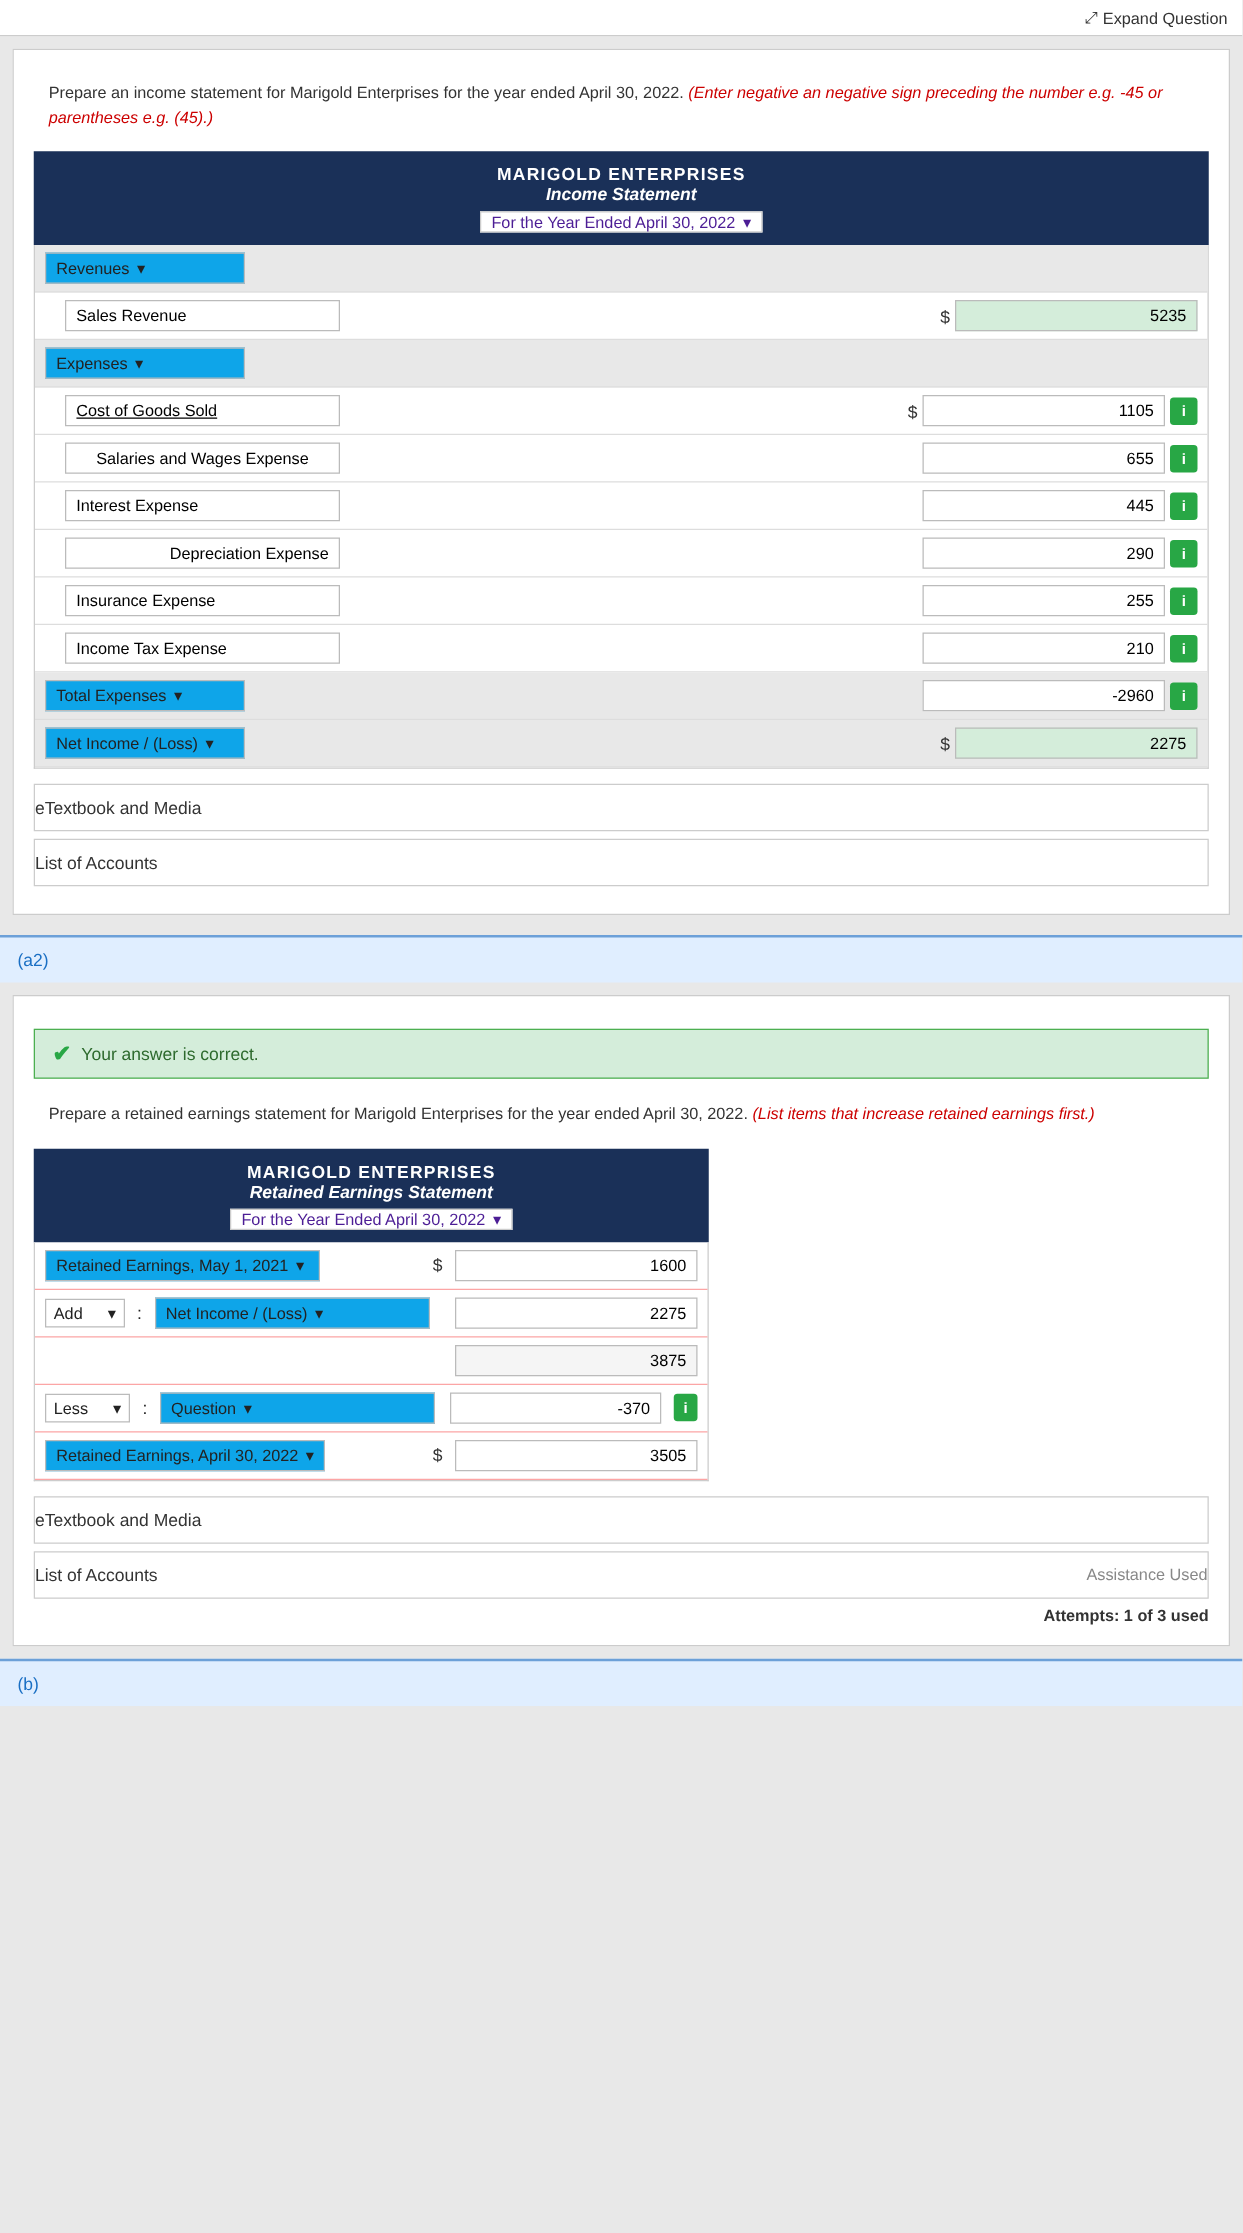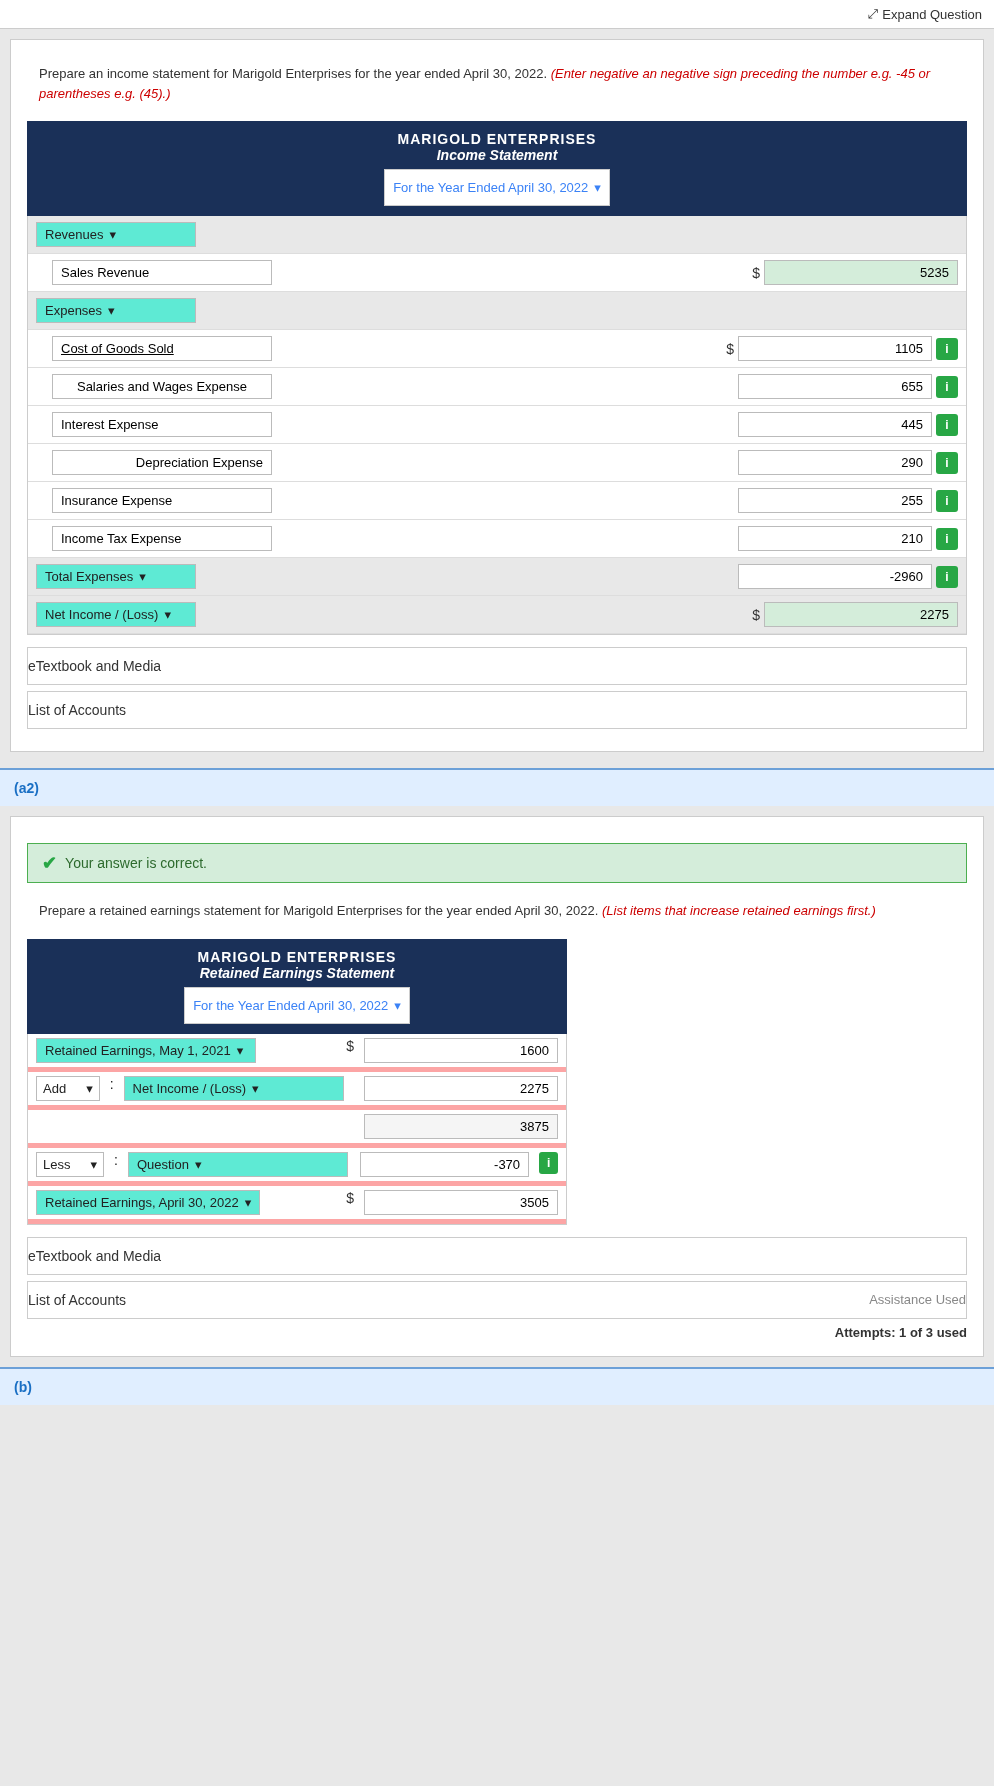--- a/index.html
+++ b/index.html
@@ -59,23 +59,23 @@
       font-style: italic;
     }
     .stmt-header .period-row {
       display: flex;
       justify-content: center;
       align-items: center;
       margin-top: 6px;
     }
     .period-dropdown {
       display: flex; align-items: center; gap: 6px;
-      background: #fff; color: #3b82f6;
+      background: #fff; color: #4c1d95;
       border: 1px solid #ccc;
-      padding: 10px 8px;
+      padding: 0 8px;
       font-size: 13px;
       cursor: pointer;
     }
 
     
     .stmt-body {
       border: 1px solid #ccc;
       border-top: none;
       background: #fff;
     }
@@ -91,21 +91,21 @@
       background: #e8e8e8;
     }
     .stmt-row.indent {
       padding-left: 24px;
     }
 
     .label-dropdown {
       display: flex; align-items: center; gap: 6px;
       border: 1px solid #bbb;
       padding: 4px 8px;
-      background: #5eead4;
+      background: #0ea5e9;
       font-size: 13px;
       cursor: pointer;
       min-width: 160px;
     }
     .label-dropdown.wide { min-width: 220px; }
 
     .dollar-sign {
       font-size: 14px;
       color: #333;
       margin: 0 4px;
@@ -166,21 +166,21 @@
     
     .section-divider {
       background: #e0eeff;
       border-top: 2px solid #6ca0d8;
       margin-top: 16px;
       padding: 10px 14px;
     }
     .section-label {
       color: #1a6fc4;
       font-size: 14px;
-      font-weight: bold;
+      font-weight: normal;
     }
 
     
     .correct-banner {
       background: #d4edda;
       border: 1px solid #4caf50;
       color: #2d6a2d;
       padding: 8px 14px;
       margin: 10px 0;
       display: flex; align-items: center; gap: 8px;
@@ -192,21 +192,22 @@
       font-weight: bold;
     }
 
     
     .re-stmt-wrapper {
       max-width: 540px;
     }
 
     .re-row {
       display: flex;
-      border-bottom: 5px solid #fca5a5;
+      align-items: center;
+      border-bottom: 1px solid #fca5a5;
       padding: 4px 8px;
       min-height: 38px;
       gap: 6px;
     }
 
     .small-dropdown {
       border: 1px solid #bbb;
       padding: 3px 6px;
       font-size: 13px;
       background: #fff;

